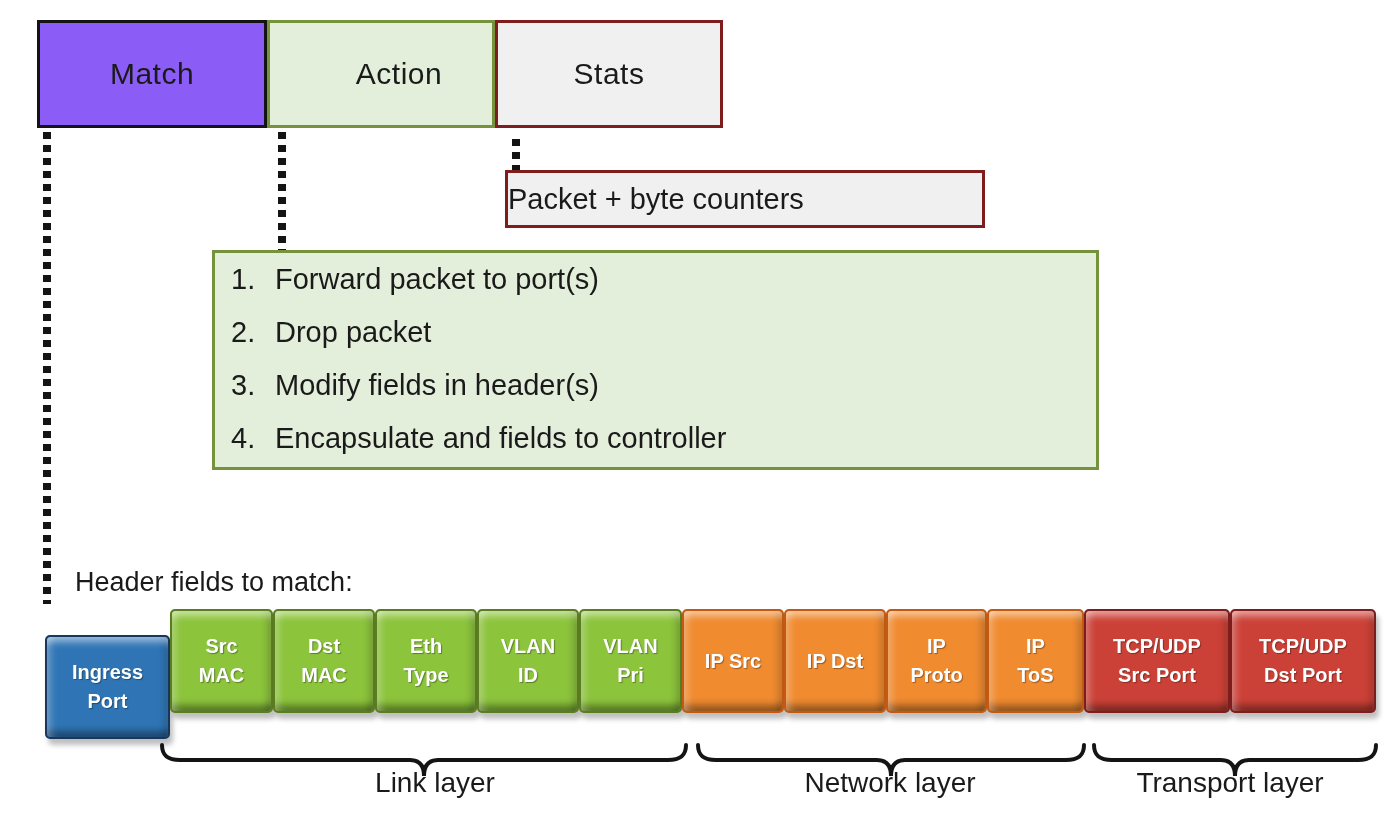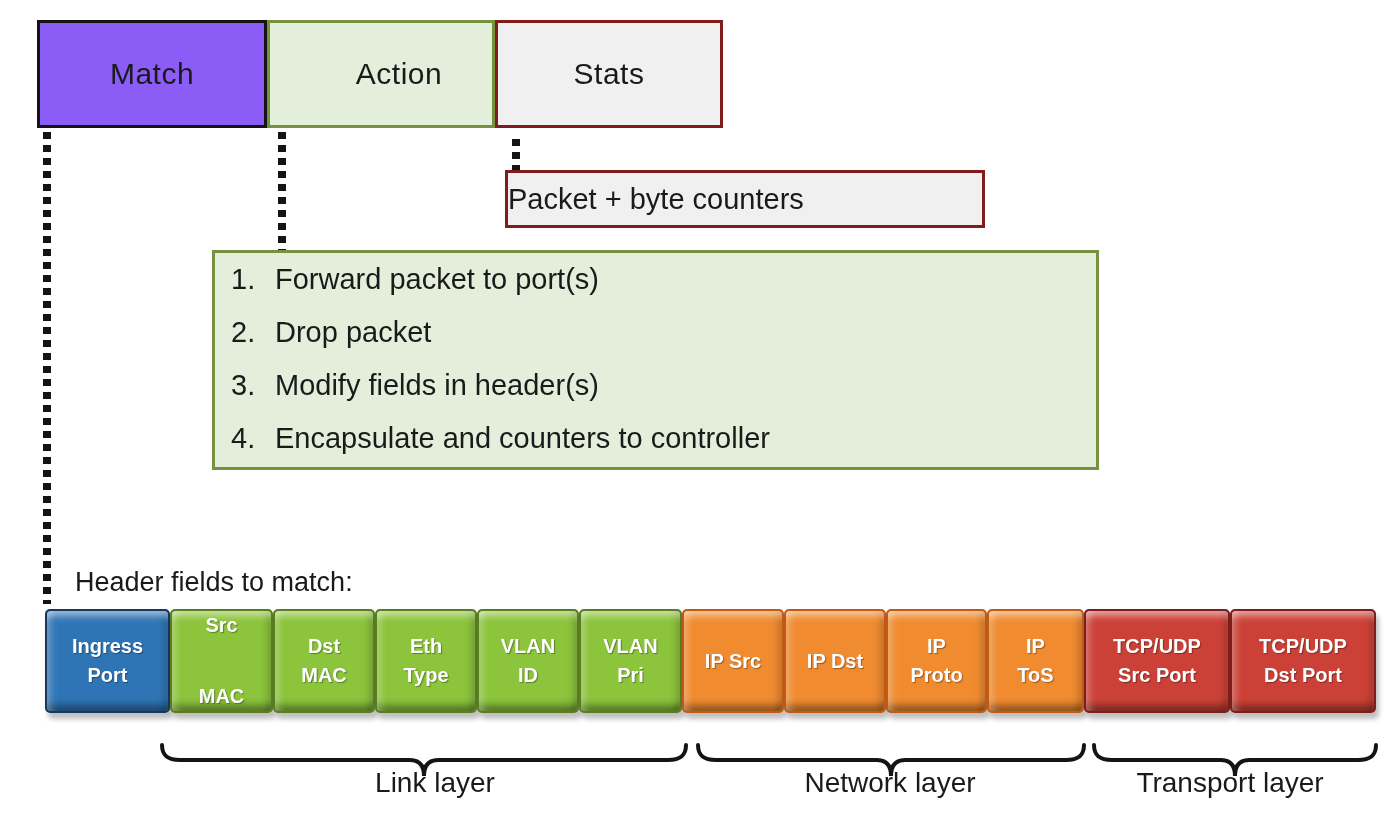--- a/index.html
+++ b/index.html
@@ -96,32 +96,32 @@
       <div class="action-row">
         <span class="num">2.</span>
         <span>Drop packet</span>
       </div>
       <div class="action-row">
         <span class="num">3.</span>
         <span>Modify fields in header(s)</span>
       </div>
       <div class="action-row">
         <span class="num">4.</span>
-        <span>Encapsulate and counters to controller</span>
+        <span>Encapsulate and fields to controller</span>
       </div>
     </div>
 
   <div class="hf-title">Header fields to match:</div>
 
   <div class="hf-row" id="hf-row">
-      <div class="field field--ingress" style="width: 125px;">
+      <div class="field field--ingress" style="width: 125px; margin-top: 26px;">
         <span>Ingress</span>
         <span>Port</span>
       </div>
-      <div class="field field--link" style="width: 103px; justify-content: space-between;">
+      <div class="field field--link" style="width: 103px;">
         <span>Src</span>
         <span>MAC</span>
       </div>
       <div class="field field--link" style="width: 102px;">
         <span>Dst</span>
         <span>MAC</span>
       </div>
       <div class="field field--link" style="width: 102px;">
         <span>Eth</span>
         <span>Type</span>

